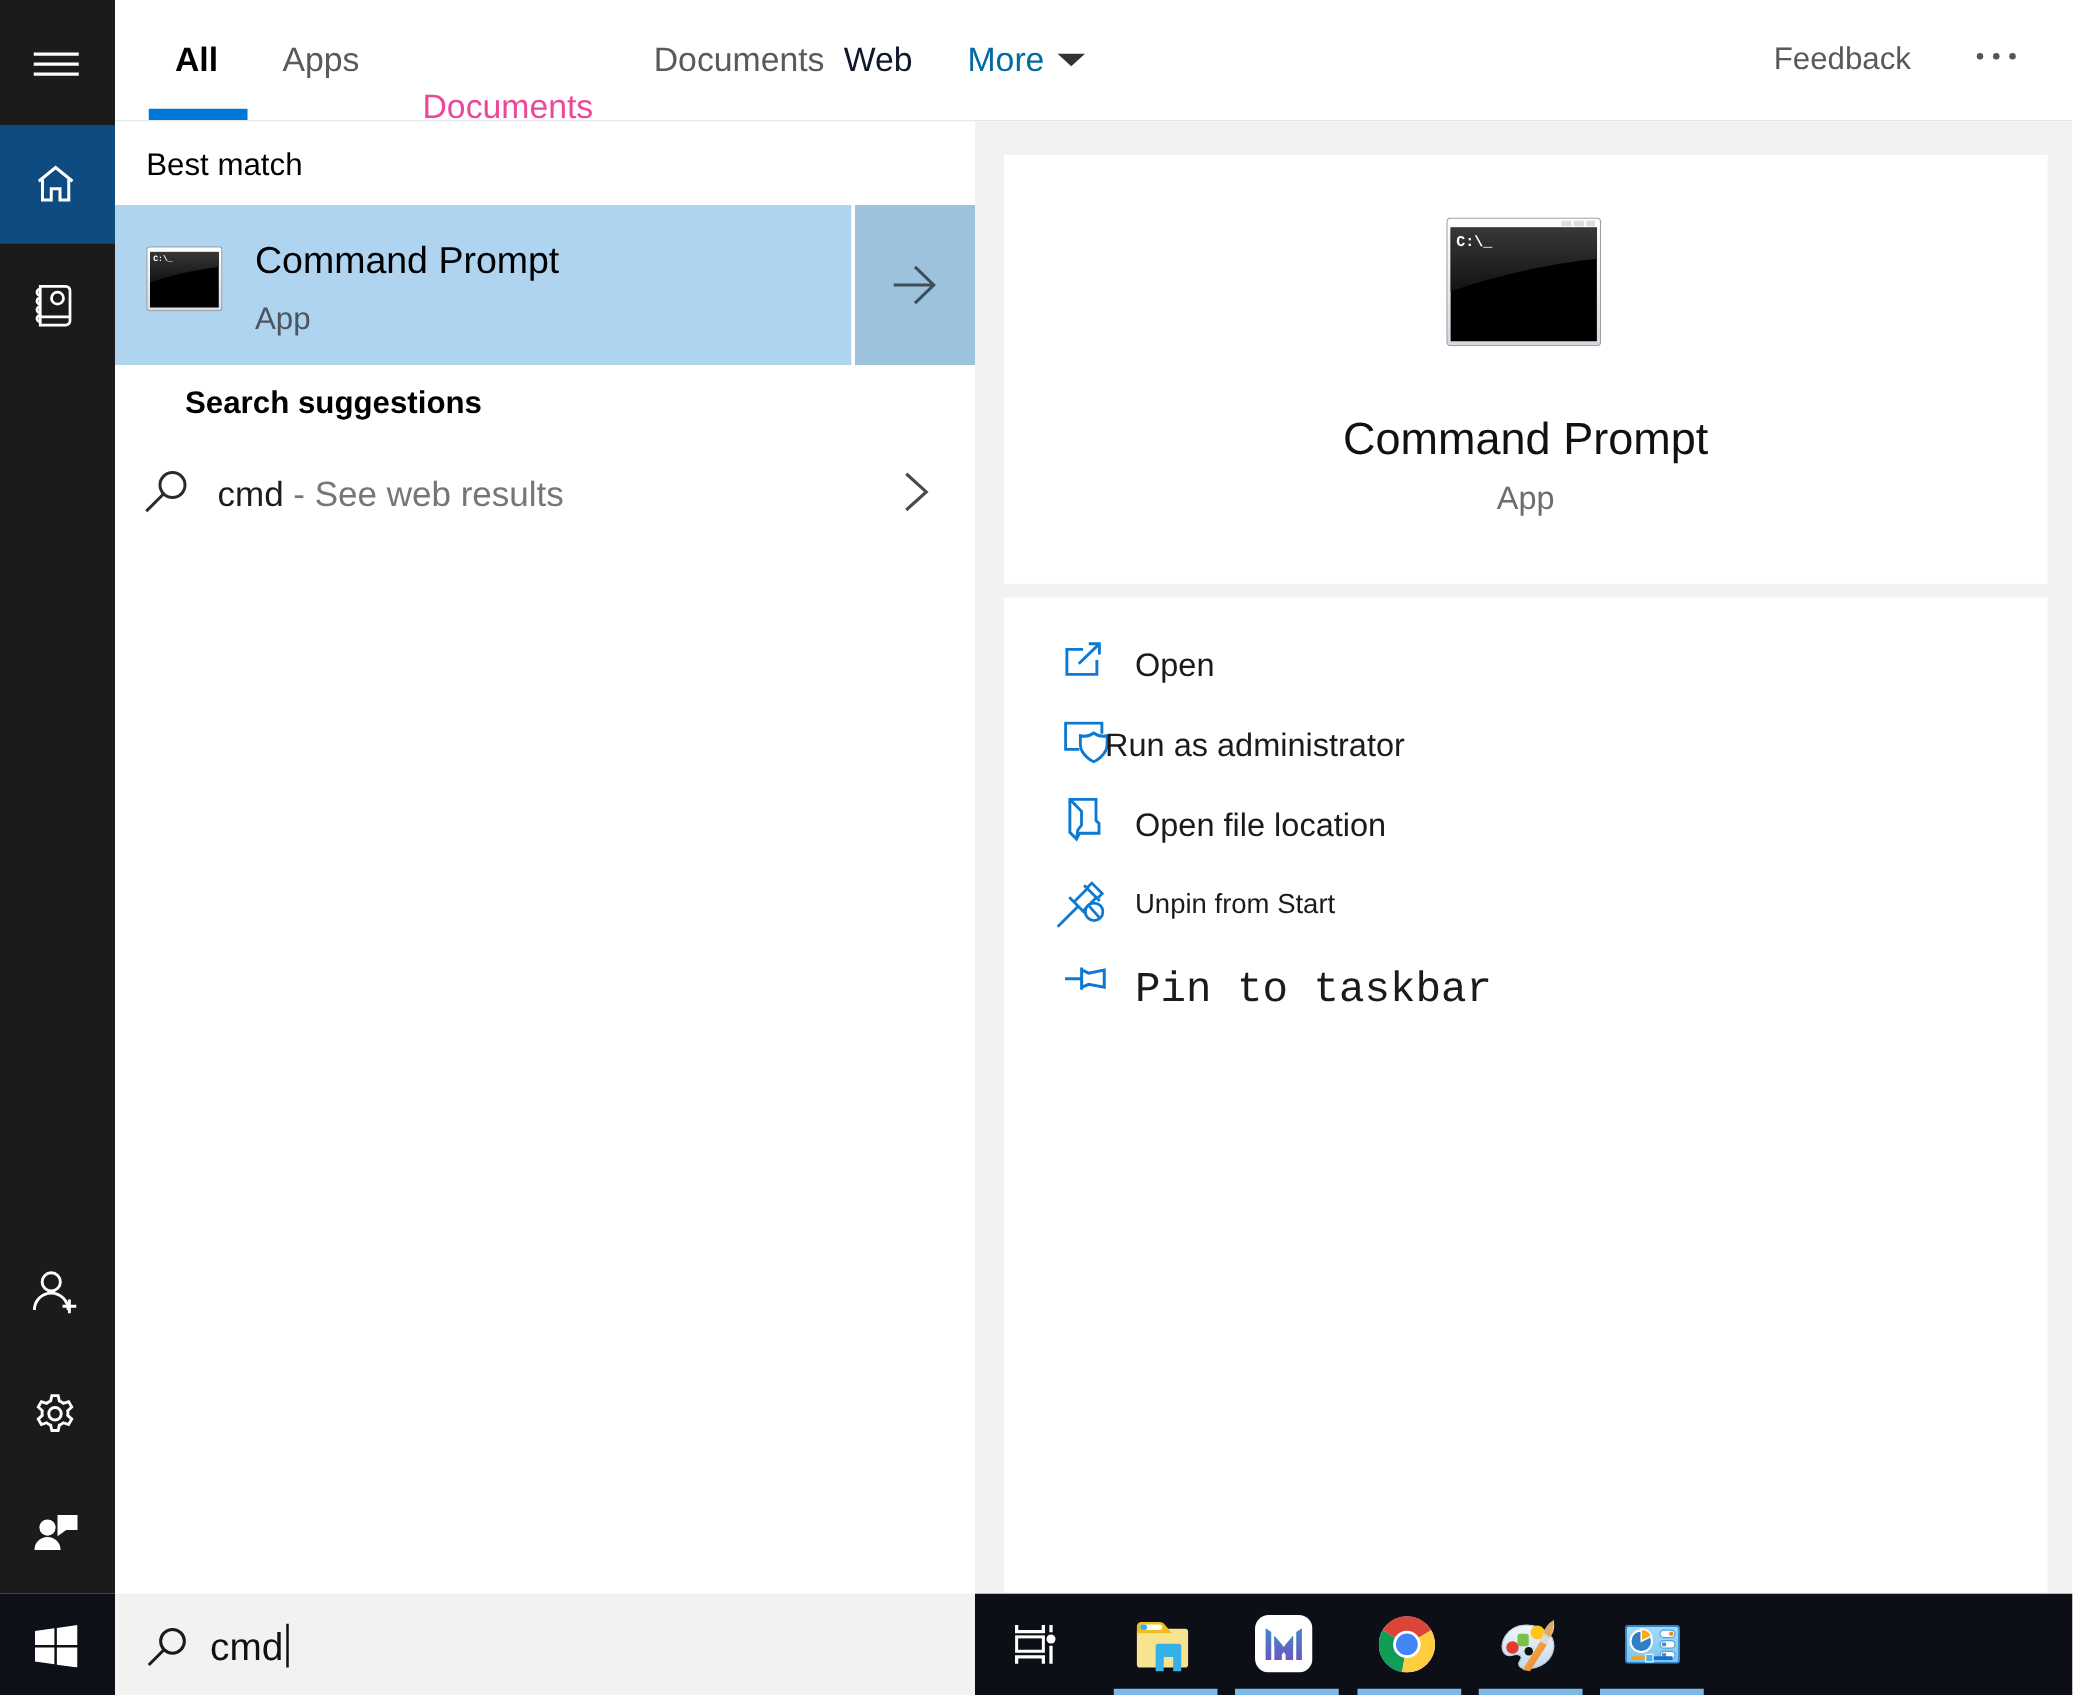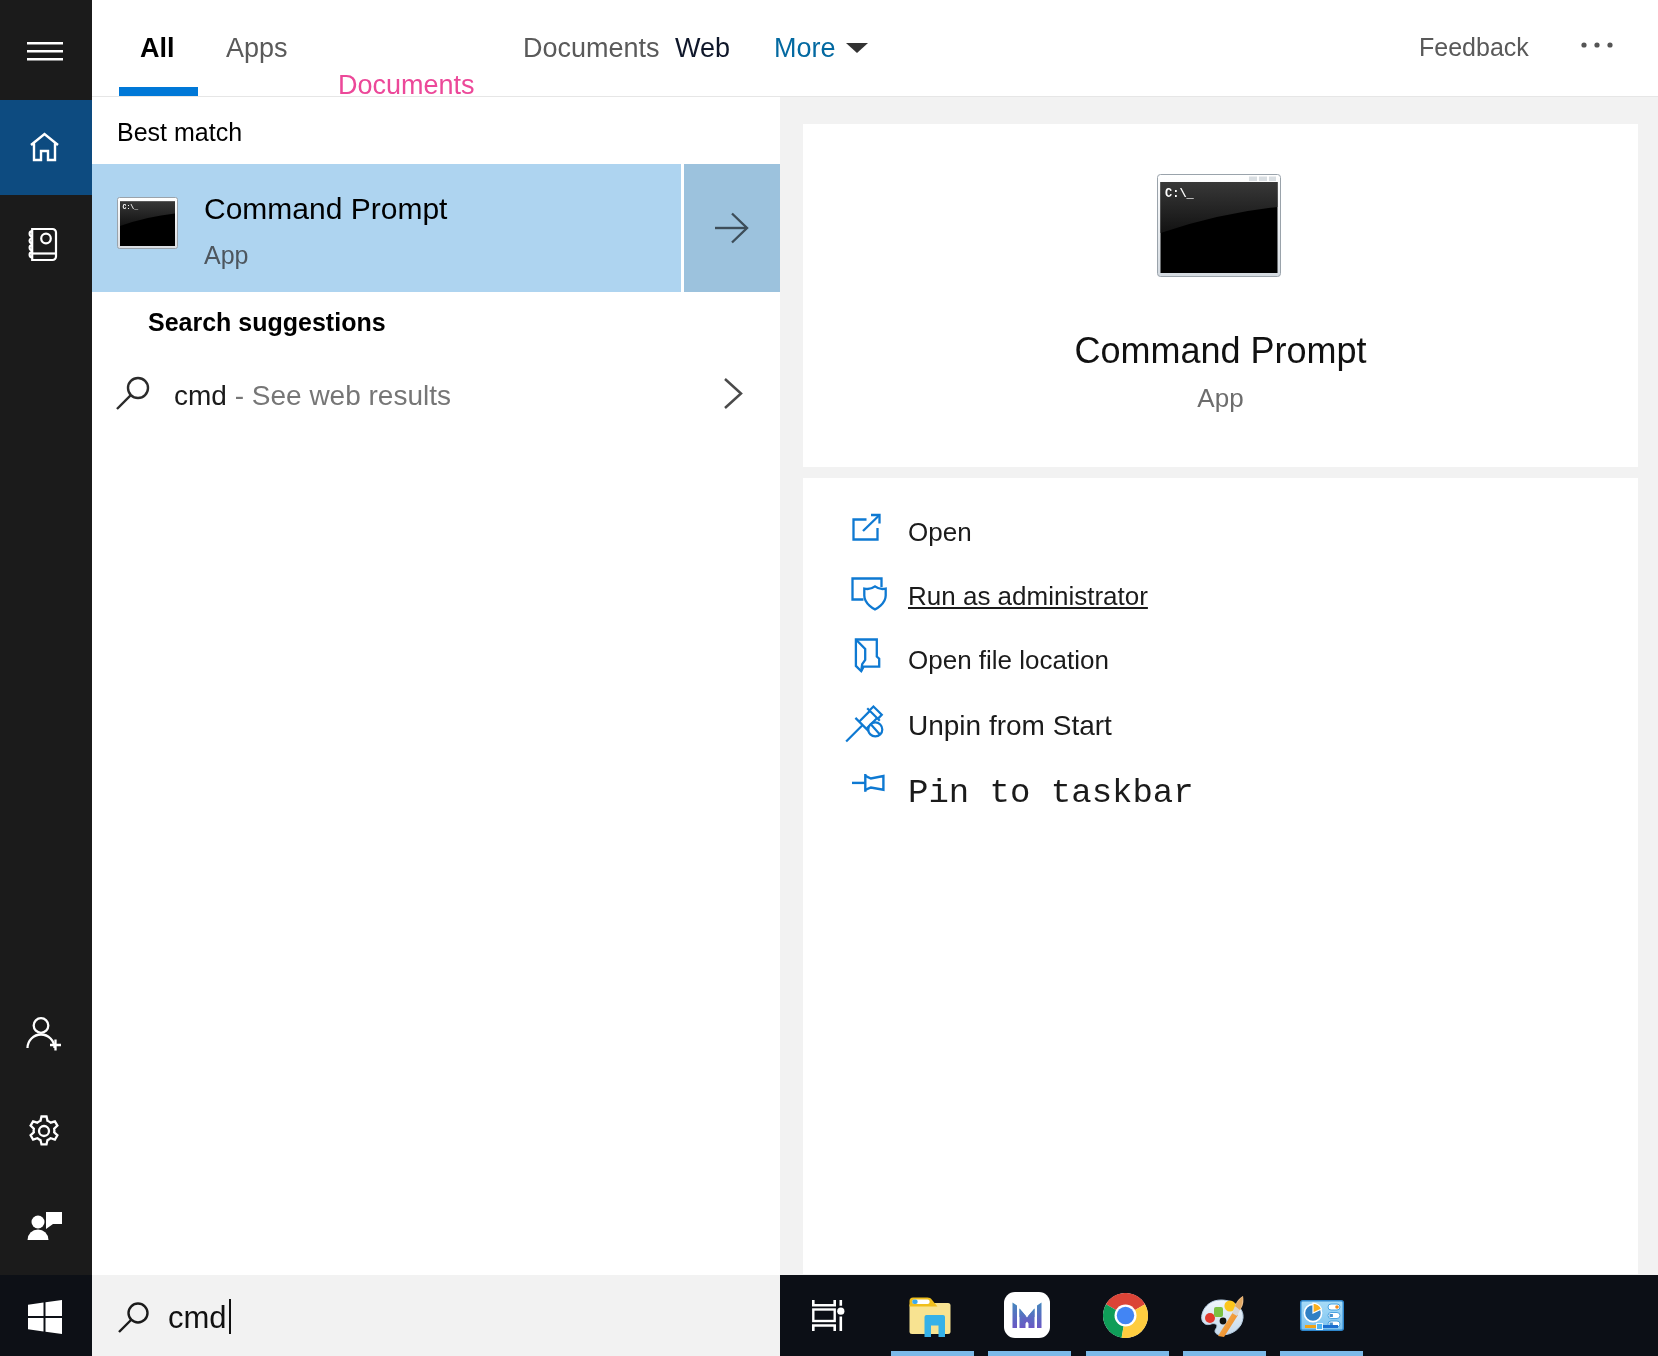--- a/index.html
+++ b/index.html
@@ -187,42 +187,42 @@
   </g>
 </svg>
 <div class="abs" style="left:908px;top:517px;font-size:26px;color:#1b1b1b;">Open</div>
 
 <svg class="abs" style="left:851px;top:577px;" width="40" height="42" viewBox="0 0 40 42">
   <g fill="none" stroke="#0e79d2" stroke-width="2.3">
     <path d="M12.5 22.5 H1.5 V1.5 H30.5 V10"></path>
     <path d="M24 9.4 C27.2 11.8 30.8 12.5 34.7 11.6 V18.6 C34.7 27.2 24.5 32.2 24 32.4 C23.5 32.2 13.3 27.2 13.3 18.6 V11.6 C17.2 12.5 20.8 11.8 24 9.4 Z"></path>
   </g>
 </svg>
-<div class="abs" style="left:908px;top:581px;font-size:26px;color:#1b1b1b;text-decoration:underline;">Run as administrator</div>
+<div class="abs" style="left:884px;top:581px;font-size:26px;color:#1b1b1b;">Run as administrator</div>
 
 <svg class="abs" style="left:851px;top:636px;" width="34" height="40" viewBox="0 0 34 40">
   <g fill="none" stroke="#0e79d2" stroke-width="2.3" stroke-linejoin="miter">
     <path d="M4.9 3.5 H25.8 V20.5 L28.2 22.7 V30.6 H12.6 L10.2 35.2 L4.9 29.9 Z"></path>
     <path d="M4.9 3.5 L14.2 13 V24 L11.2 28.2 L10.2 35.2"></path>
   </g>
 </svg>
 <div class="abs" style="left:908px;top:645px;font-size:26px;color:#1b1b1b;">Open file location</div>
 
 <svg class="abs" style="left:845px;top:698px;" width="44" height="46" viewBox="0 0 44 46">
   <g transform="translate(3.7,38.6) rotate(45)" fill="none" stroke="#0e79d2" stroke-width="2.2">
     <path d="M-3.8 -33.8 V-38.8 H8 V-33.8"></path>
     <path d="M-7 -33.2 H10.8"></path>
     <path d="M-3.2 -33.2 V-18.6 M7 -33.2 V-18.6"></path>
     <path d="M-8.5 -18 H12"></path>
     <path d="M1.6 -17.4 V5.2"></path>
   </g>
   <circle cx="30.3" cy="31.4" r="7" fill="#ffffff" stroke="#0e79d2" stroke-width="2.2"></circle>
   <line x1="26" y1="26.5" x2="34.7" y2="36.3" stroke="#0e79d2" stroke-width="2.2"></line>
 </svg>
-<div class="abs" style="left:908px;top:710px;font-size:28px;color:#1b1b1b;">Unpin from Start</div>
+<div class="abs" style="left:908px;top:710px;font-size:22px;color:#1b1b1b;">Unpin from Start</div>
 
 <svg class="abs" style="left:845px;top:770px;" width="44" height="26" viewBox="0 0 44 26">
   <g fill="none" stroke="#0e79d2" stroke-width="2.4" stroke-linejoin="miter">
     <line x1="7" y1="12.9" x2="20" y2="12.9"></line>
     <line x1="20.3" y1="4" x2="20.3" y2="21.8"></line>
     <path d="M20.3 5.9 L25.9 8.5 L38.4 6 V19.8 L25.9 17.5 L20.3 19.9"></path>
   </g>
 </svg>
 <div class="abs" style="left:908px;top:774px;font-size:34px;color:#1b1b1b;font-family:Liberation Mono, monospace;">Pin to taskbar</div>
 

